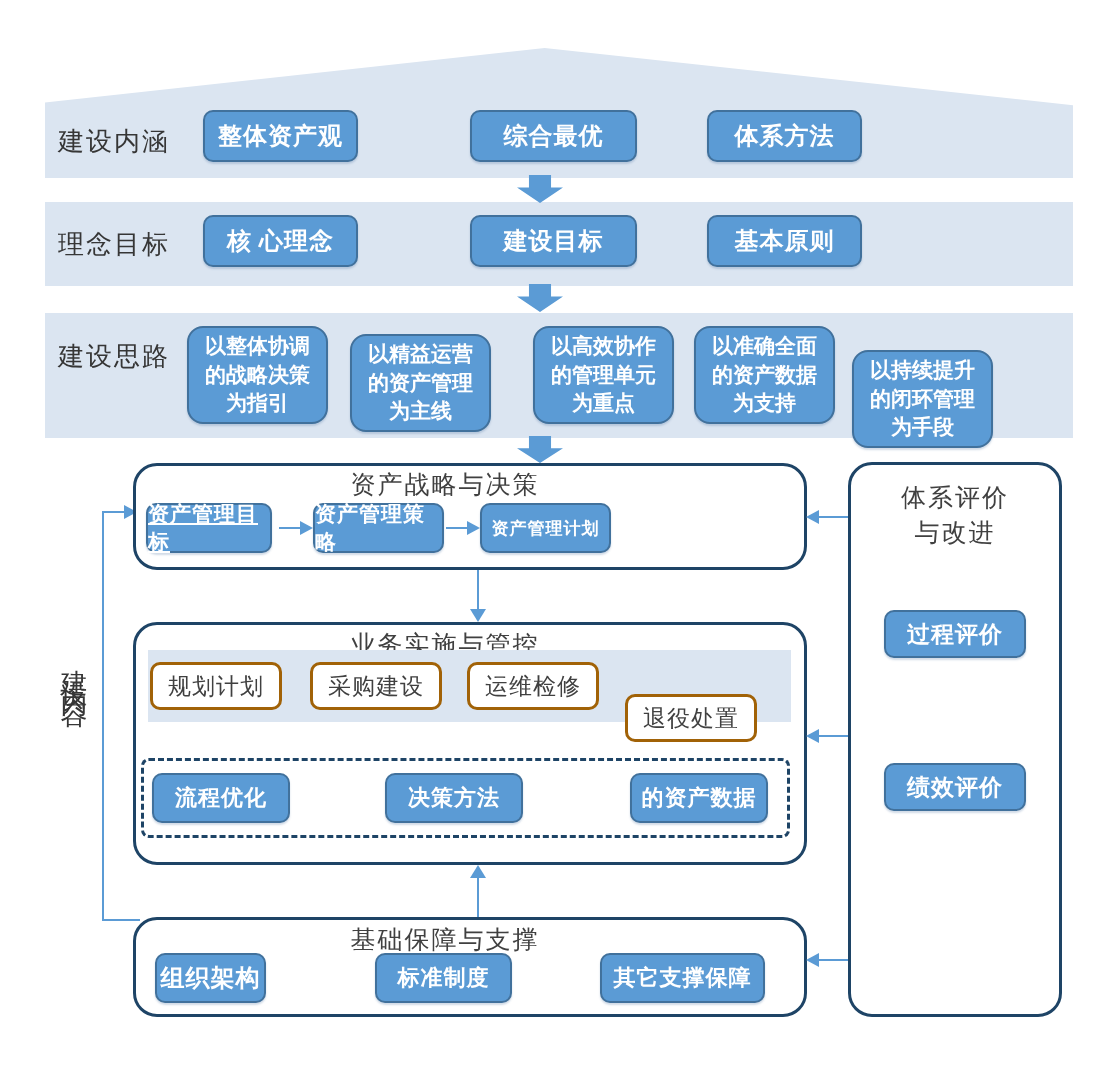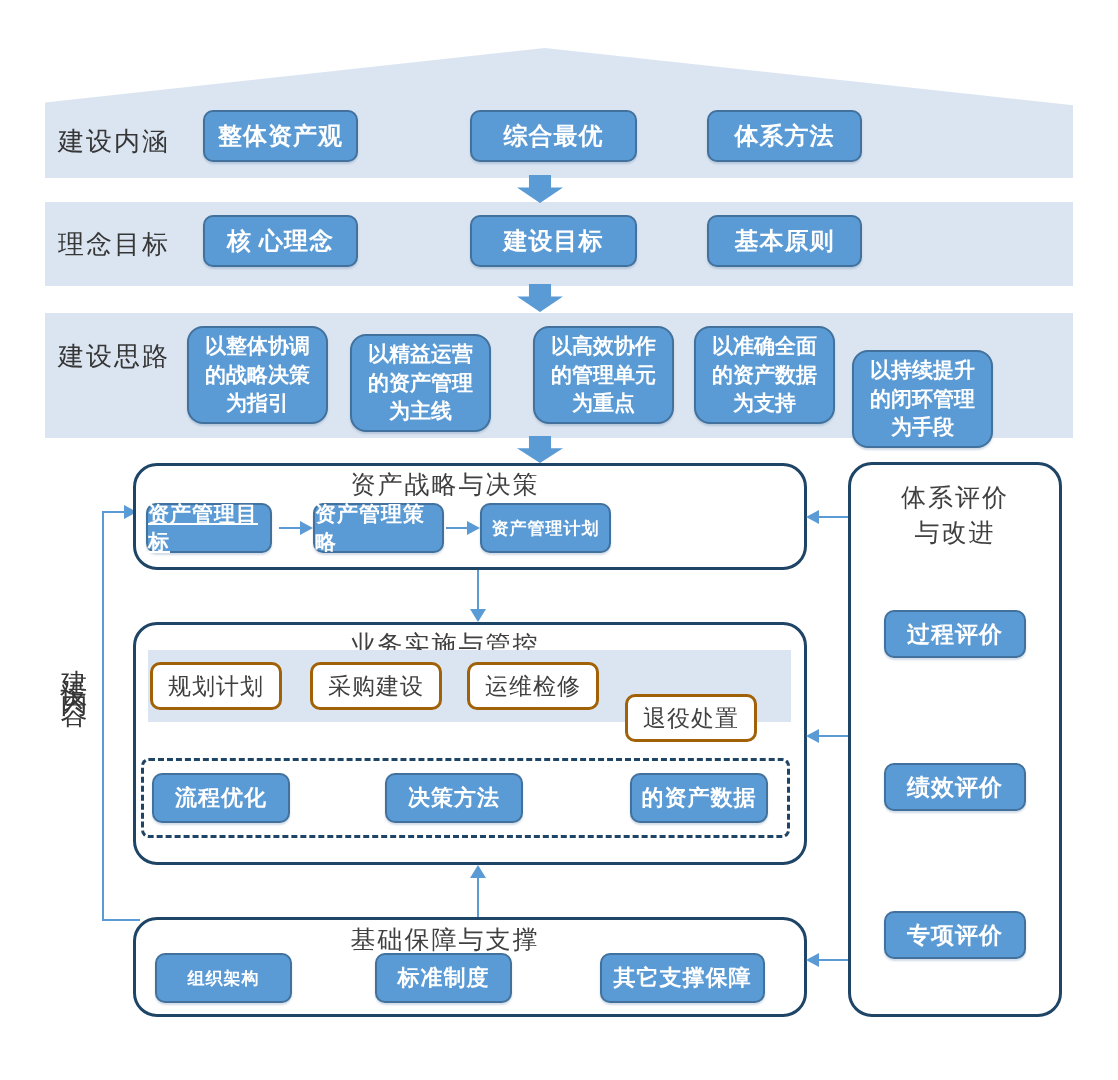--- a/index.html
+++ b/index.html
@@ -118,32 +118,31 @@
   <div class="dashedbox" style="left:141px;top:758px;width:649px;height:80px;"></div>
   <div class="bluebox" style="left:152px;top:773px;width:138px;height:50px;font-size:22px;">流程优化</div>
   <div class="bluebox" style="left:385px;top:773px;width:138px;height:50px;font-size:22px;">决策方法</div>
   <div class="bluebox" style="left:630px;top:773px;width:138px;height:50px;font-size:22px;">的资产数据</div>
 
   <div class="line" style="left:477px;top:877px;width:2px;height:40px;"></div>
   <div class="tri tri-up" style="left:470px;top:865px;"></div>
 
   <div class="container" style="left:133px;top:917px;width:674px;height:100px;"></div>
   <div class="sectitle" style="left:320px;top:923px;width:250px;">基础保障与支撑</div>
-  <div class="bluebox" style="left:155px;top:953px;width:137px;height:50px;font-size:17px;">组织架构</div>
+  <div class="bluebox" style="left:155px;top:953px;width:111px;height:50px;font-size:24px;">组织架构</div>
   <div class="bluebox" style="left:375px;top:953px;width:137px;height:50px;font-size:22px;">标准制度</div>
   <div class="bluebox" style="left:600px;top:953px;width:165px;height:50px;font-size:22px;">其它支撑保障</div>
 
   <div class="container" style="left:848px;top:462px;width:214px;height:555px;"></div>
   <div class="sectitle" style="left:858px;top:480px;width:194px;line-height:35px;">
     <span style="display:block;">体系评价</span>
     <span style="display:block;">与改进</span>
   </div>
   <div class="bluebox evalitem" style="left:884px;top:610px;width:142px;height:48px;">过程评价</div>
   <div class="bluebox evalitem" style="left:884px;top:763px;width:142px;height:48px;">绩效评价</div>
-  <div class="bluebox evalitem" style="left:884px;top:911px;width:142px;height:48px;">专项评价</div>
 
   <div class="line" style="left:818px;top:516px;width:30px;height:2px;"></div>
   <div class="tri tri-left" style="left:806px;top:510px;"></div>
   <div class="line" style="left:818px;top:735px;width:30px;height:2px;"></div>
   <div class="tri tri-left" style="left:806px;top:729px;"></div>
   <div class="line" style="left:818px;top:959px;width:30px;height:2px;"></div>
   <div class="tri tri-left" style="left:806px;top:953px;"></div>
 
 </div>
 

